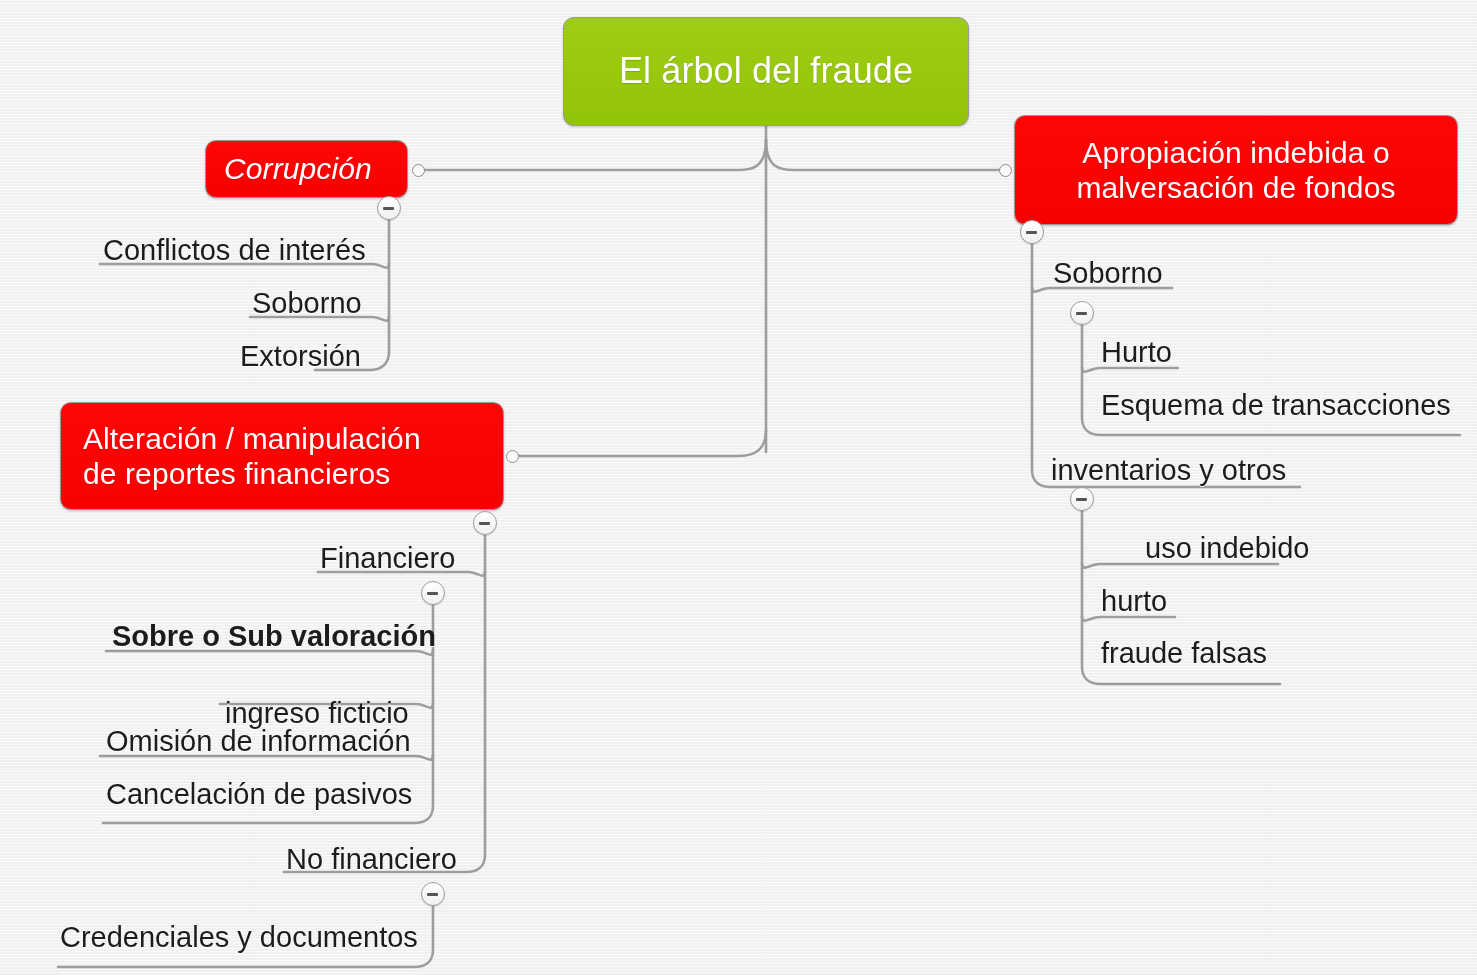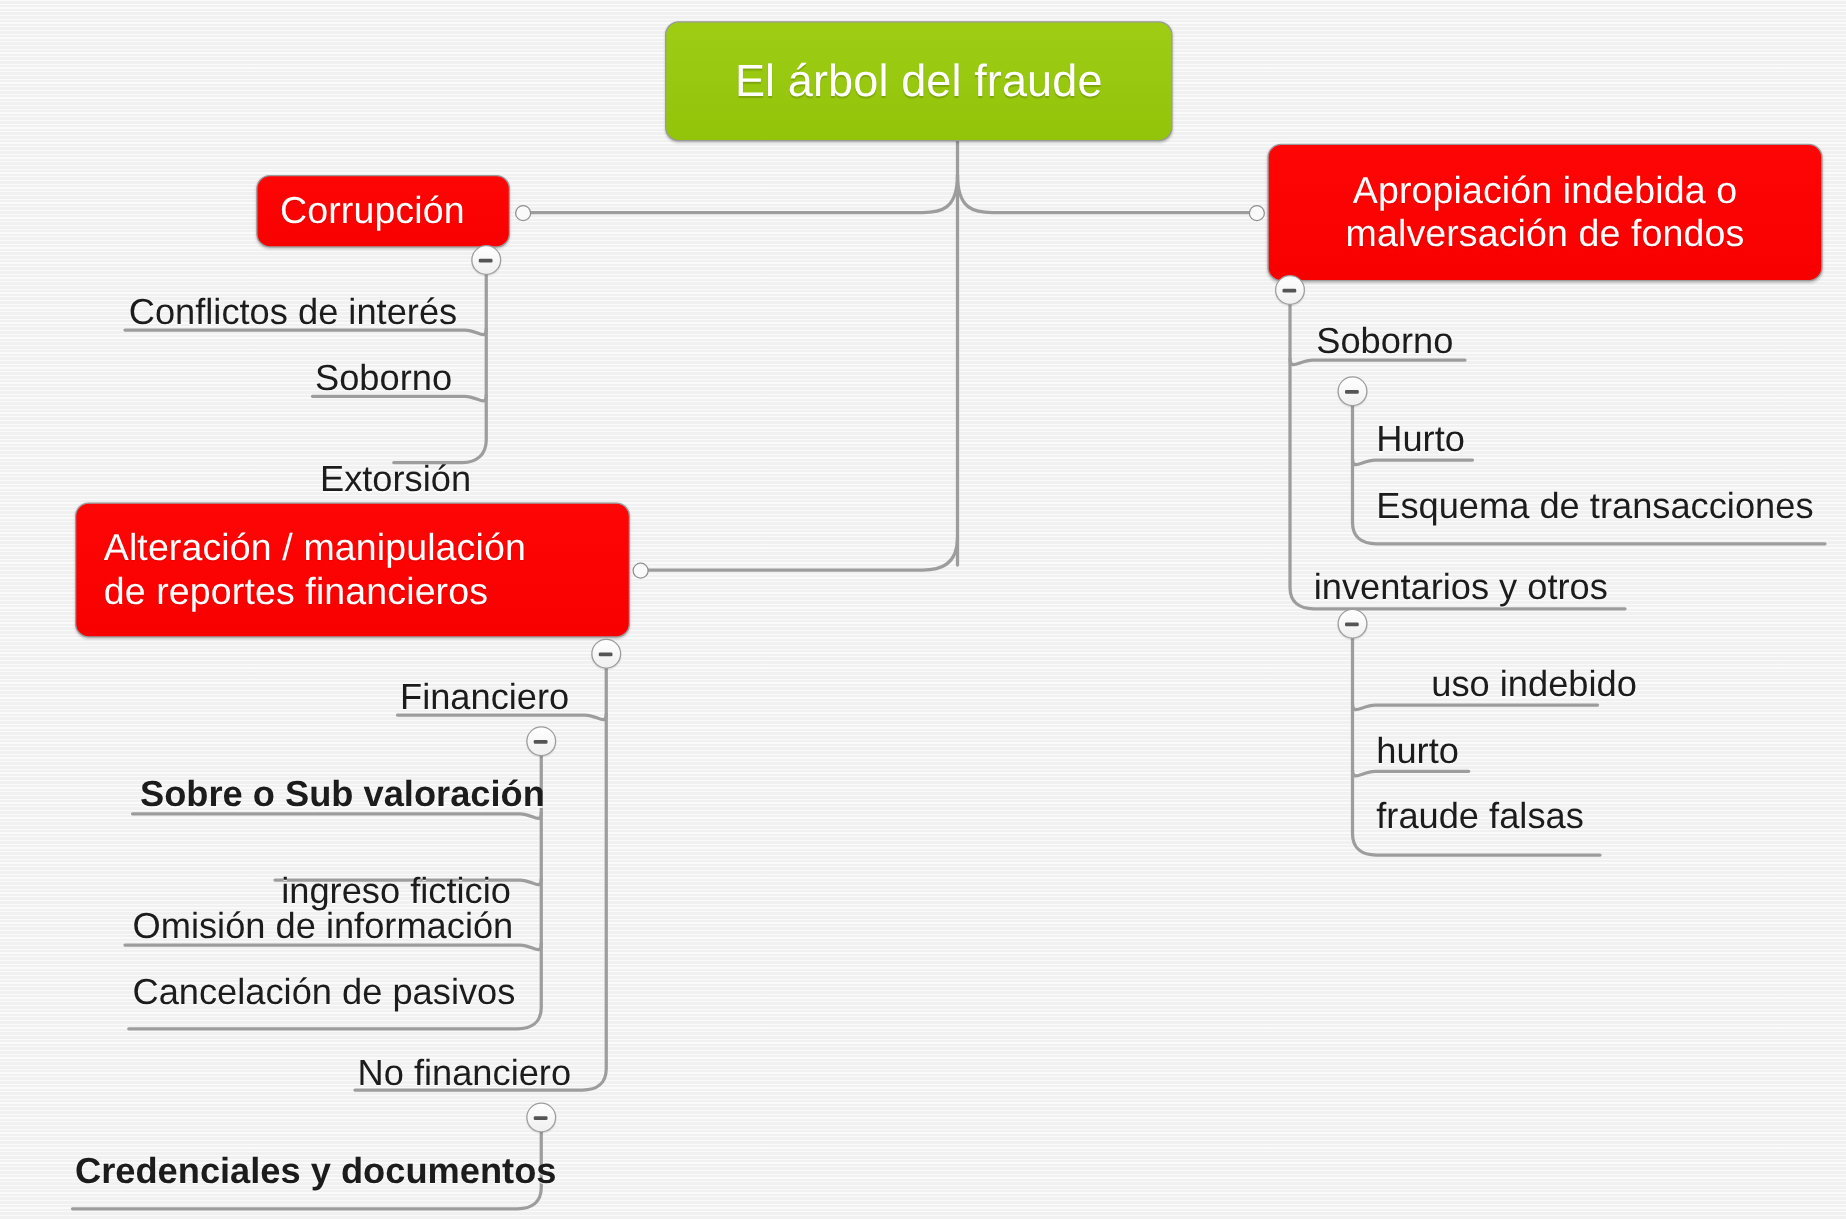--- a/index.html
+++ b/index.html
@@ -125,33 +125,33 @@
       <path d="M1082,323 L1082,418 C1082,430 1090,435 1101,435 L1460,435"></path>
       <path d="M1082,367 C1082,377 1090,368 1100,368 L1178,368"></path>
 
       <path d="M1082,509 L1082,667 C1082,679 1090,684 1101,684 L1280,684"></path>
       <path d="M1082,563 C1082,573 1090,564 1100,564 L1278,564"></path>
       <path d="M1082,616 C1082,626 1090,617 1100,617 L1175,617"></path>
 
     </g>
   </svg>
 
-  <div class="boxnode root" style="left:532px;top:17px;width:406px;height:96px;">
+  <div class="boxnode root" style="left:563px;top:17px;width:406px;height:109px;">
     <span>El árbol del fraude</span>
   </div>
 
-  <div class="boxnode red" style="left:205px;top:140px;width:203px;height:58px;padding:0 18px;">
+  <div class="boxnode red" style="left:205px;top:140px;width:203px;height:58px;padding:0 18px;font-style:italic;">
     <span>Corrupción</span>
   </div>
   <div class="joint" style="left:412px;top:164px;"></div>
   <div class="toggle" style="left:377px;top:196px;"></div>
 
   <div class="leaf" style="left:103px;top:236px;">Conflictos de interés</div>
   <div class="leaf" style="left:252px;top:289px;">Soborno</div>
-  <div class="leaf" style="left:256px;top:342px;margin-top:28px;">Extorsión</div>
+  <div class="leaf" style="left:240px;top:342px;">Extorsión</div>
 
   <div class="boxnode red" style="left:1014px;top:115px;width:444px;height:110px;padding:0 22px;flex-direction:column;align-items:center;justify-content:center;">
     <span>Apropiación indebida o</span>
     <span>malversación de fondos</span>
   </div>
   <div class="joint" style="left:999px;top:164px;"></div>
   <div class="toggle" style="left:1020px;top:220px;"></div>
 
   <div class="leaf" style="left:1053px;top:259px;">Soborno</div>
   <div class="toggle" style="left:1070px;top:301px;"></div>
@@ -175,15 +175,15 @@
   <div class="toggle" style="left:421px;top:581px;"></div>
 
   <div class="leaf" style="left:112px;top:622px;font-weight:bold;">Sobre o Sub valoración</div>
   <div class="leaf" style="left:225px;top:675px;margin-top:24px;">ingreso ficticio</div>
   <div class="leaf" style="left:106px;top:727px;">Omisión de información</div>
   <div class="leaf" style="left:106px;top:780px;">Cancelación de pasivos</div>
 
   <div class="leaf" style="left:286px;top:845px;">No financiero</div>
   <div class="toggle" style="left:421px;top:882px;"></div>
 
-  <div class="leaf" style="left:60px;top:923px;font-weight:bold;">Credenciales y documentos</div>
+  <div class="leaf" style="left:60px;top:923px;">Credenciales y documentos</div>
 
 </div>
 
 </body></html>

